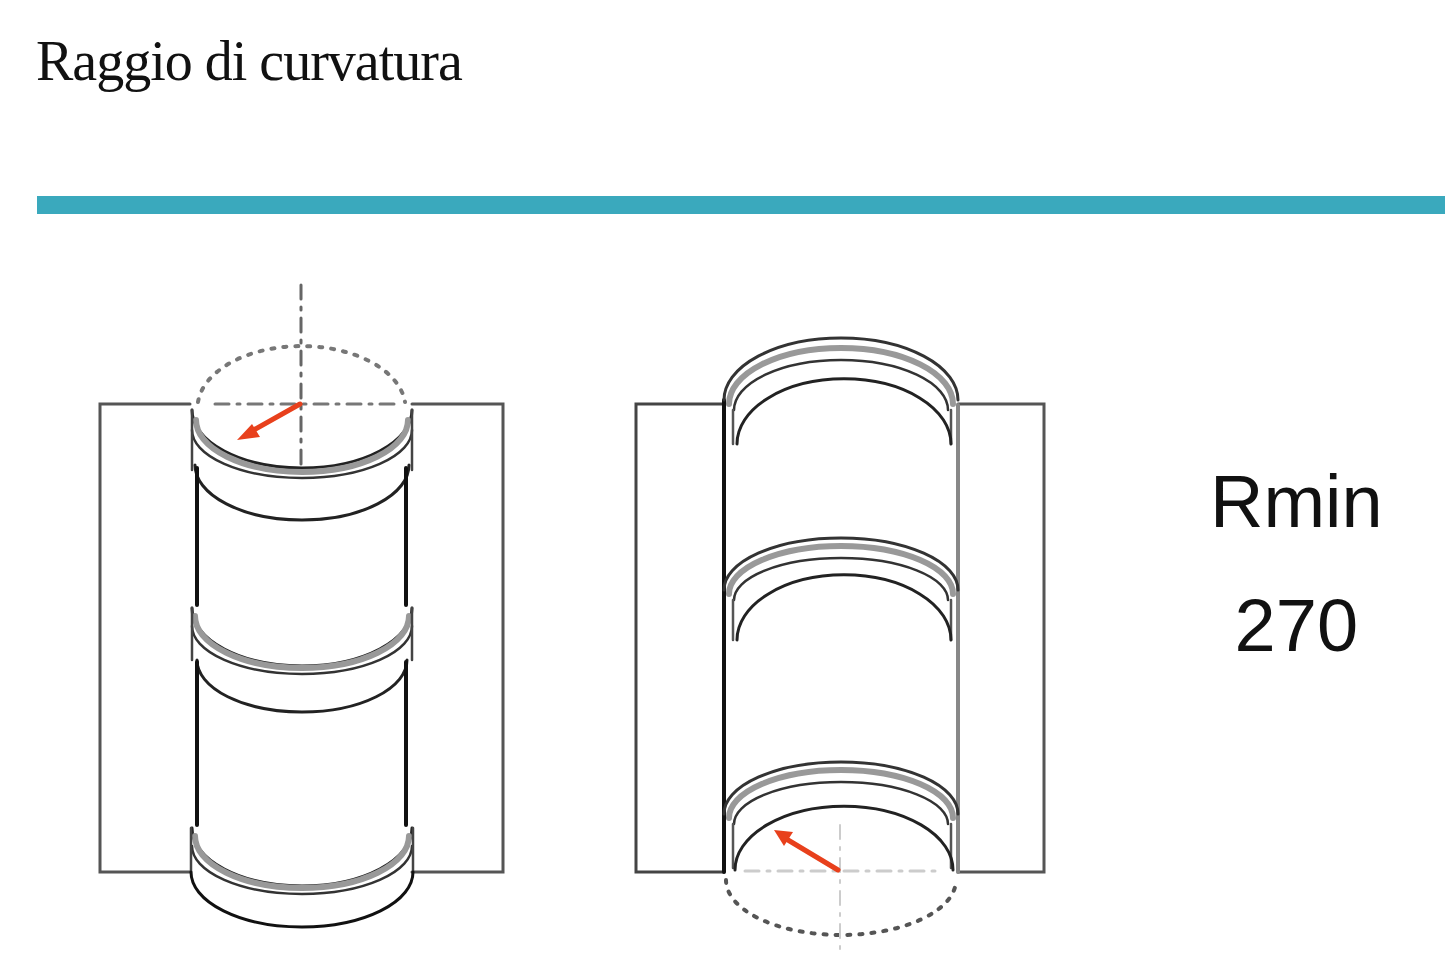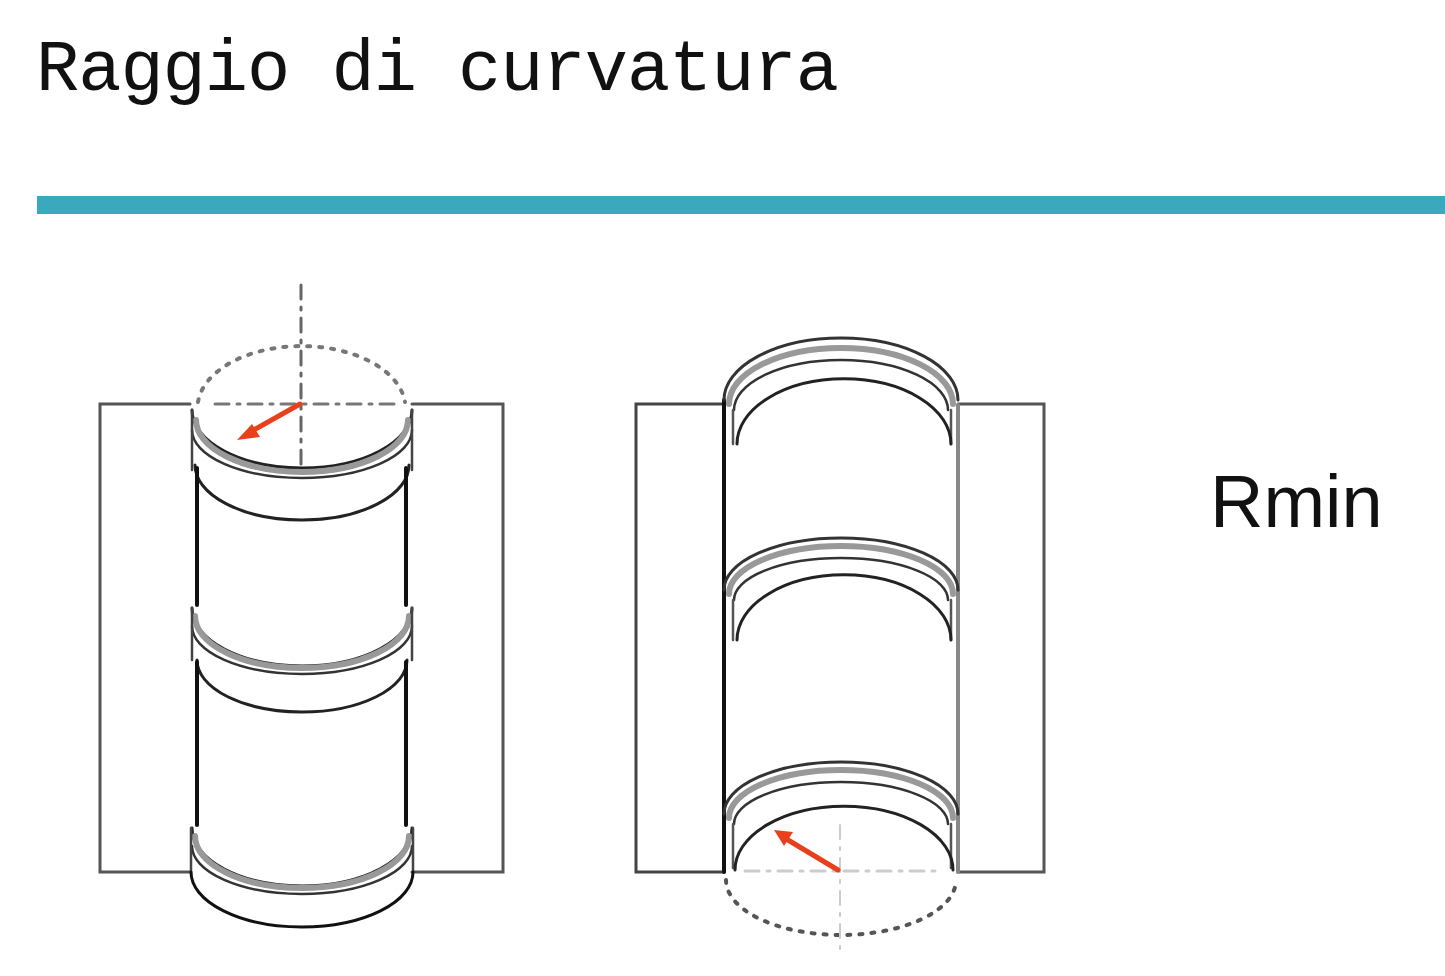--- a/index.html
+++ b/index.html
@@ -10,22 +10,22 @@
     body {
       width: 1445px;
       height: 976px;
       position: relative;
       overflow: hidden;
     }
     .title {
       position: absolute;
       left: 36px;
       top: 28px;
-      font-family: Liberation Mono, monospace;
-      font-size: 72px;
+      font-family: Liberation Serif, serif;
+      font-size: 56px;
       font-weight: normal;
       color: #111111;
       letter-spacing: -1px;
       line-height: 1.2;
       white-space: nowrap;
     }
     .rule {
       position: absolute;
       left: 37px;
       top: 196px;
@@ -137,13 +137,14 @@
 
     <g>
       <line x1="838" y1="870" x2="788" y2="840" stroke="#e8401c" stroke-width="5"></line>
       <polygon points="774,830 793,832 784,846" fill="#e8401c" stroke="none"></polygon>
     </g>
   </g>
 </svg>
 
 <div class="spec">
   <div>Rmin</div>
+  <div>270</div>
 </div>
 
 </body></html>

